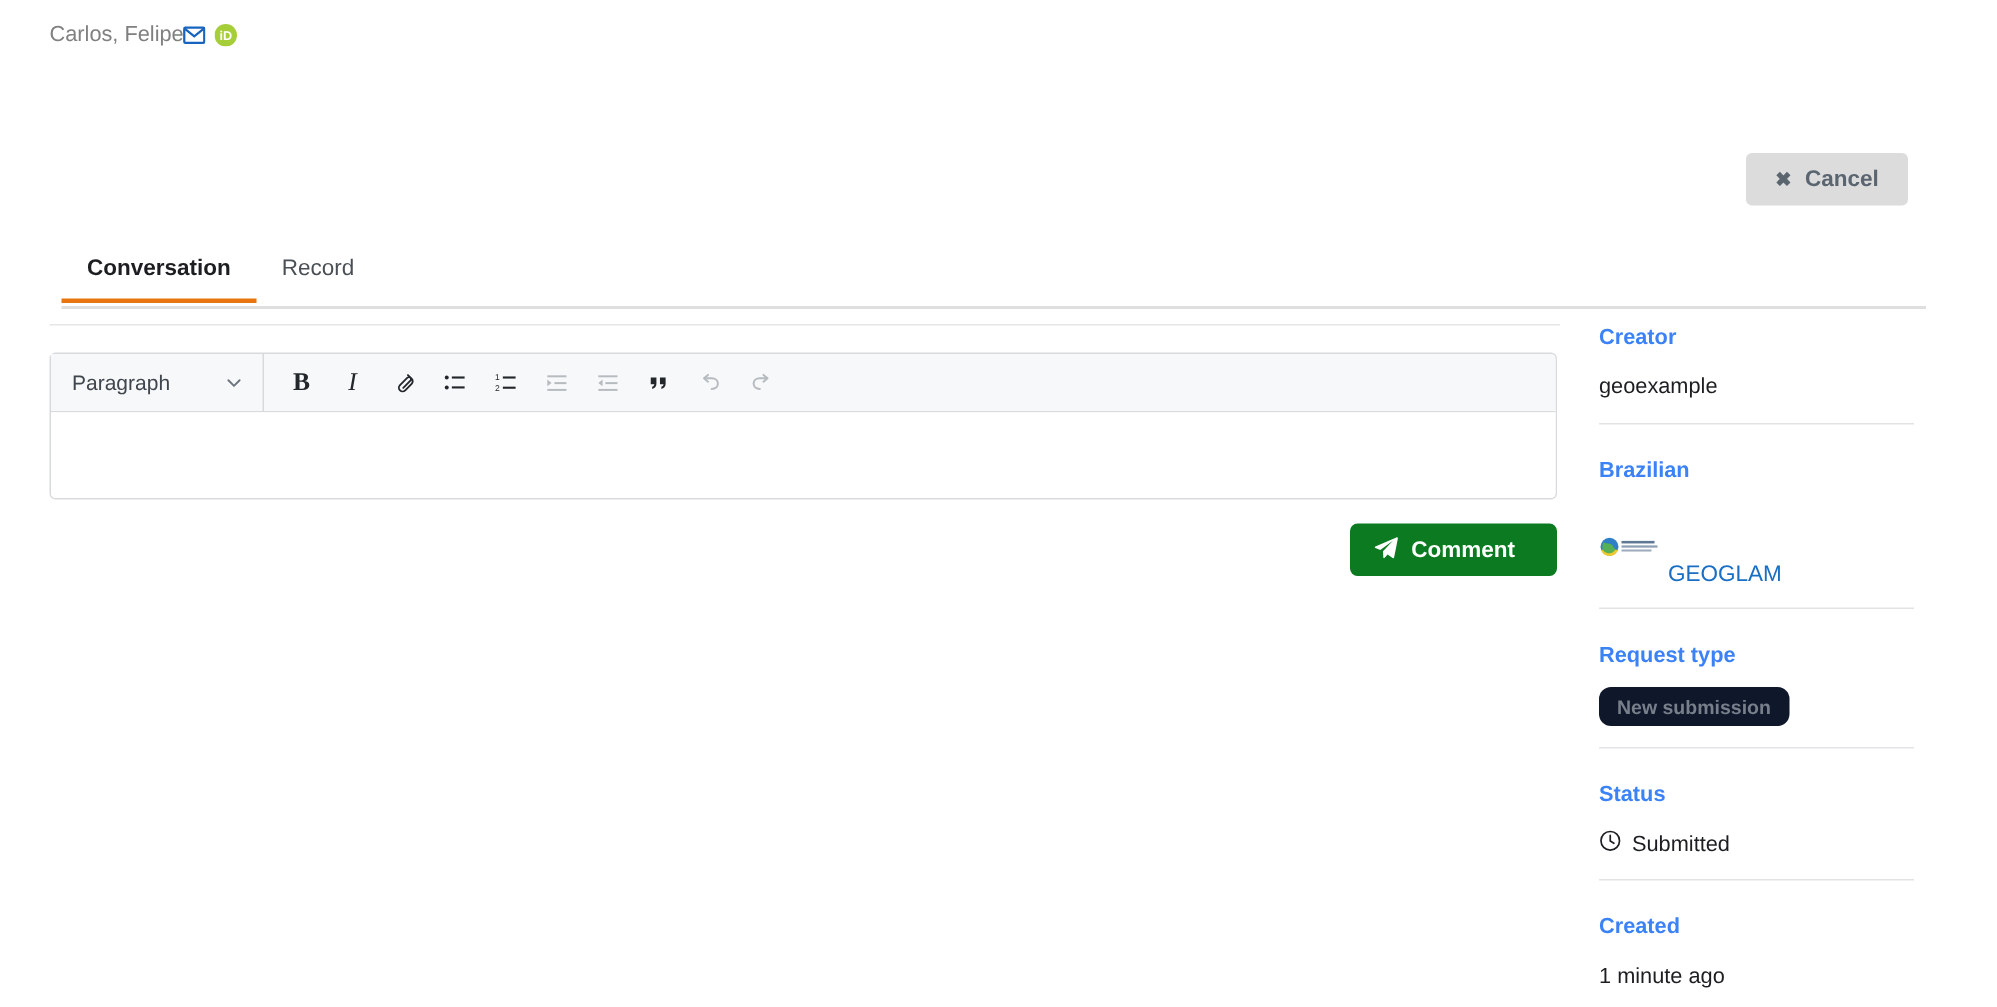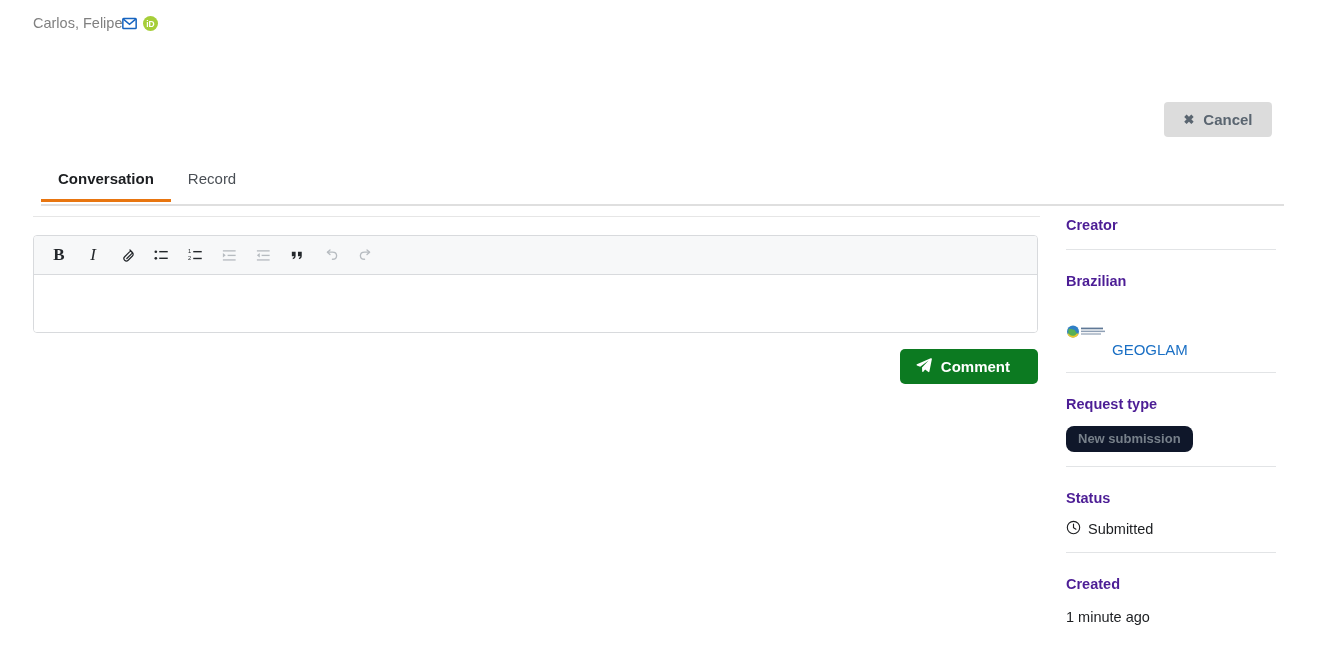--- a/index.html
+++ b/index.html
@@ -233,21 +233,21 @@
     padding-bottom: 14px;
     border-bottom: 1px solid #e2e4e6;
     margin-bottom: 22px;
   }
   .side-block.last {
     border-bottom: none;
   }
   .side-label {
     font-size: 14.5px;
     font-weight: bold;
-    color: #4c1d95;
+    color: #3b82f6;
     line-height: 1.3;
   }
   .side-value {
     margin-top: 14px;
     font-size: 14.5px;
     color: #1c1e21;
     line-height: 1.3;
   }
   .receiver-row {
     margin-top: 14px;
@@ -321,20 +321,28 @@
     <span>Record</span>
   </button>
 </div>
 
 <div class="left-col">
   <div class="thin-divider"></div>
 
   <div class="editor">
     <div class="editor-toolbar">
 
+      <div class="para-select">
+        <span>Paragraph</span>
+        <span class="chev">
+          <svg width="12" height="12" viewBox="0 0 16 16">
+              <path d="M3 6l5 5 5-5" stroke="#6c757d" stroke-width="1.7" fill="none" stroke-linecap="round" stroke-linejoin="round"></path>
+            </svg>
+        </span>
+      </div>
 
       <div class="tool-group">
 
         <button class="tool-btn">
           <span class="glyph-b">B</span>
         </button>
 
         <button class="tool-btn">
           <span class="glyph-i">I</span>
         </button>
@@ -417,20 +425,21 @@
       </span>
       <span>Comment</span>
     </button>
   </div>
 </div>
 
 <div class="sidebar">
 
   <div class="side-block">
     <div class="side-label">Creator</div>
+    <div class="side-value">geoexample</div>
   </div>
 
   <div class="side-block">
     <div class="side-label">Brazilian</div>
     <div class="receiver-row">
       <span class="receiver-logo">
         <svg width="40" height="15" viewBox="0 0 40 15">
           <circle cx="7" cy="7.5" r="6" fill="#2f7fc6"></circle>
           <path d="M1.3 9.5a6 6 0 0 0 11.4 0z" fill="#edc92b"></path>
           <path d="M3 4.5c2 1.2 4 0.4 5.6 1.6 1.2 0.9 0.6 2.3 2.4 2.6-0.5 2.2-2.6 3.4-5 3.1-2.6-0.3-4-2.4-3.8-4.6 0.1-1.1 0.4-2 0.8-2.7z" fill="#58b054"></path>

